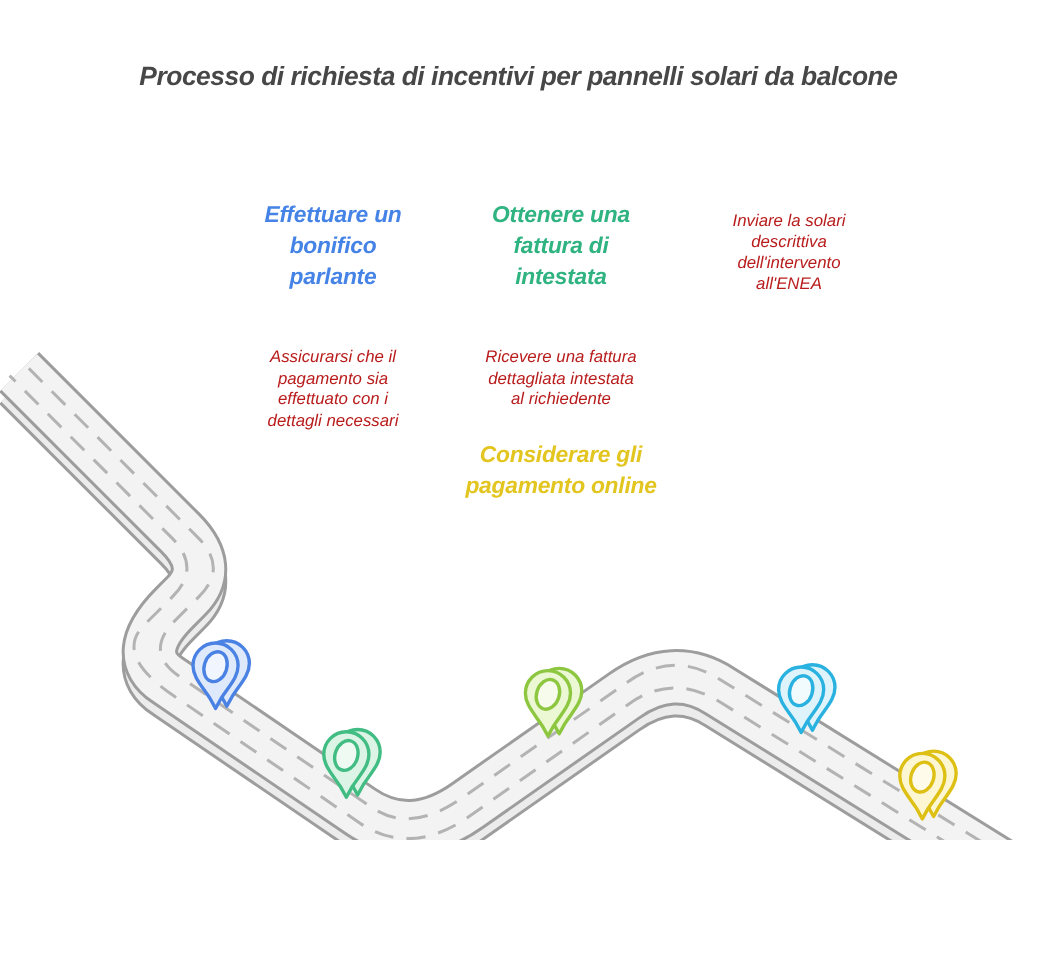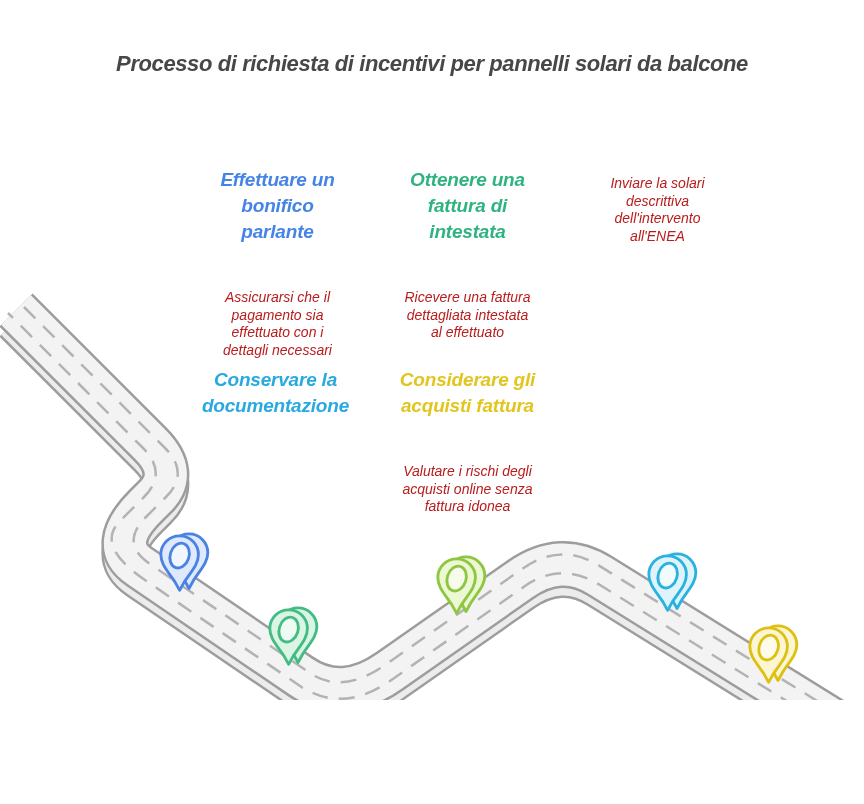--- a/index.html
+++ b/index.html
@@ -90,36 +90,31 @@
 effettuato con i
 dettagli necessari</p>
   </div>
 
   <div class="step s2" style="--accent: #2fb380;">
     <h2>Ottenere una
 fattura di
 intestata</h2>
     <p>Ricevere una fattura
 dettagliata intestata
-al effettuato</p>
+al richiedente</p>
   </div>
 
   <div class="step s3" style="--accent: #8cc43c;">
     <p>Inviare la solari
 descrittiva
 dell'intervento
 all'ENEA</p>
   </div>
 
   <div class="step s4" style="--accent: #29a9e0;">
-    <h2>Conservare la
-documentazione</h2>
   </div>
 
   <div class="step s5" style="--accent: #e3c520;">
     <h2>Considerare gli
-acquisti fattura</h2>
-    <p>Valutare i rischi degli
-acquisti online senza
-fattura idonea</p>
+pagamento online</h2>
   </div>
 
 </div>
 
 </body></html>

